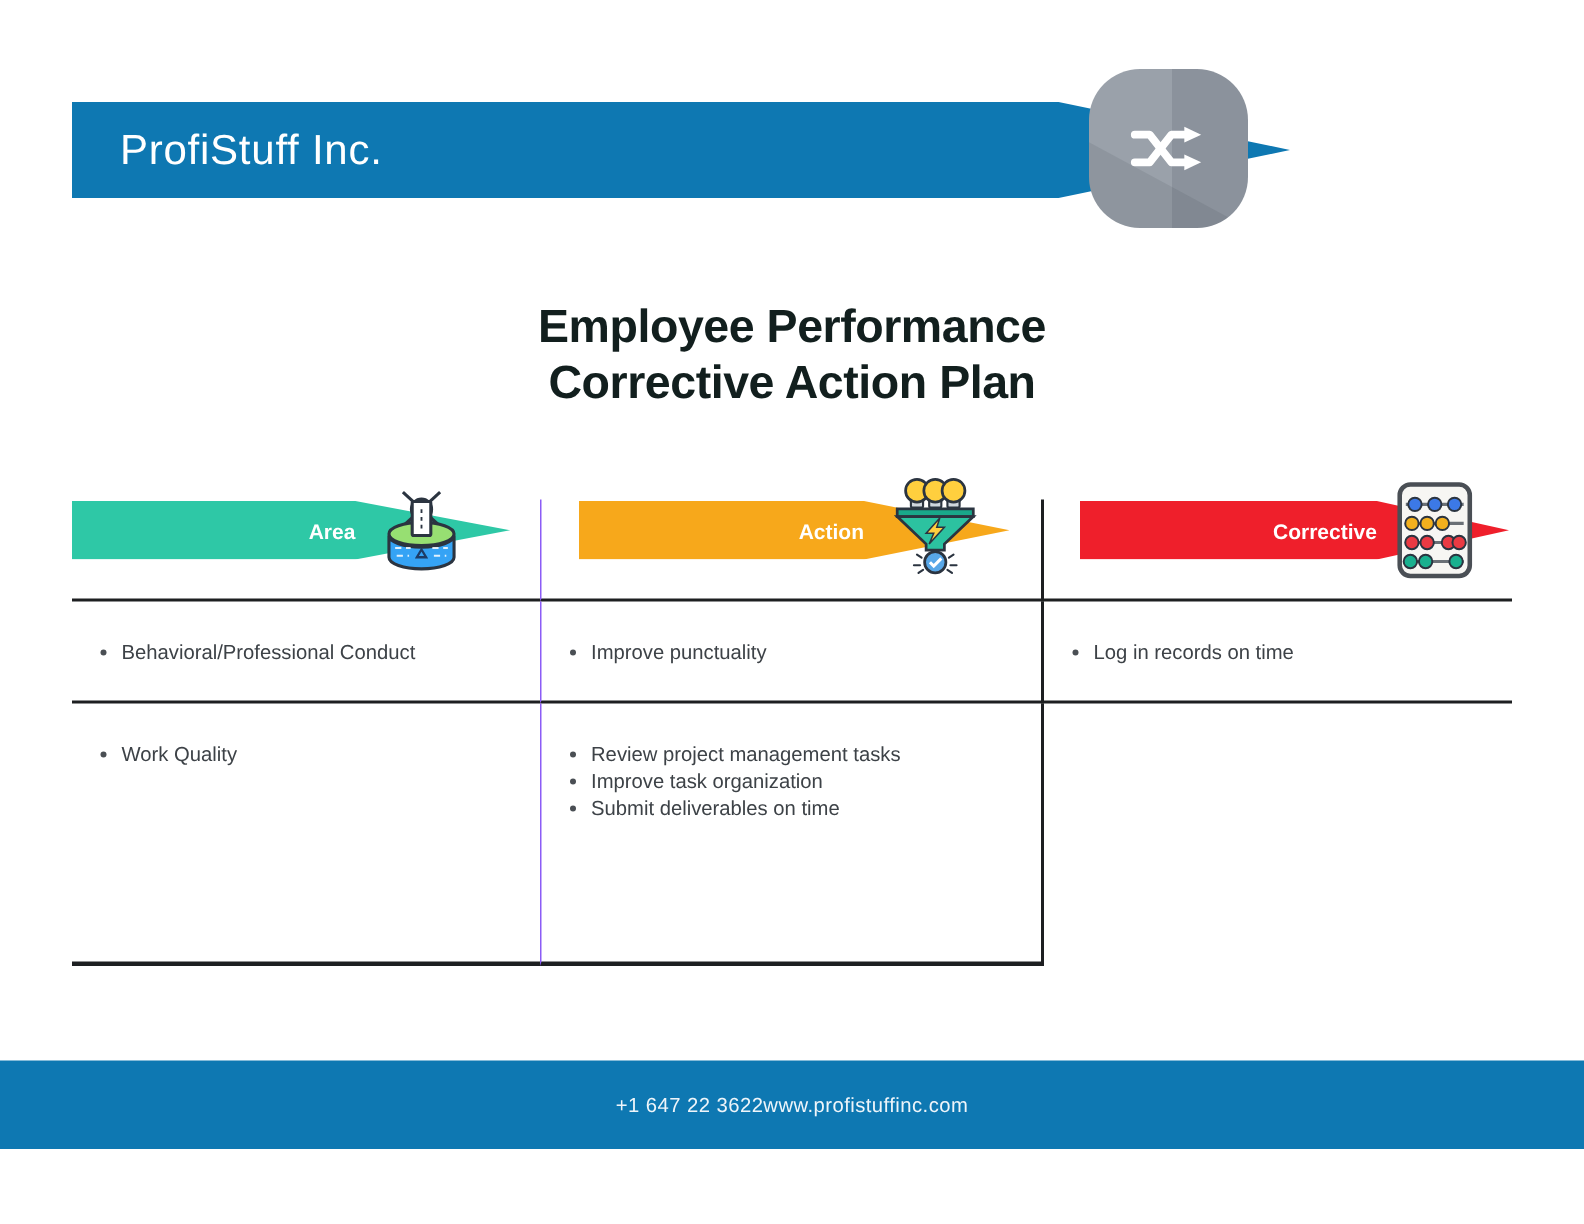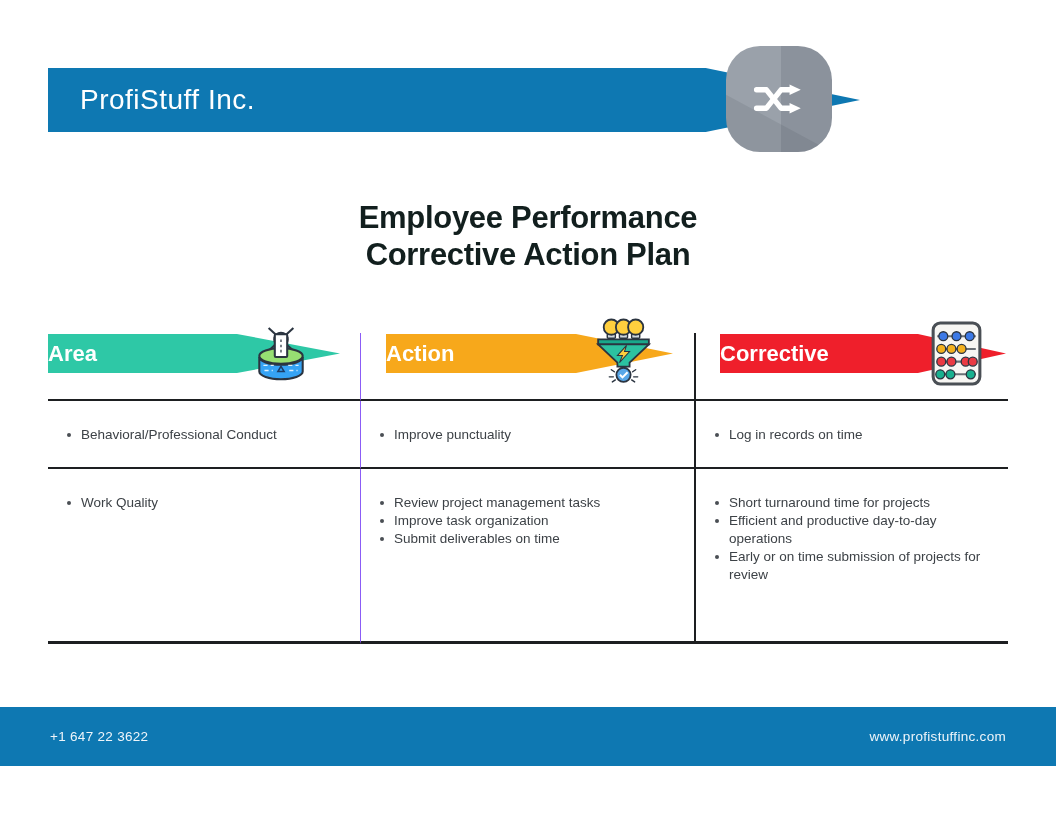--- a/index.html
+++ b/index.html
@@ -75,22 +75,22 @@
 
   .arrow-banner {
     position: absolute;
     top: 1px;
     height: 39px;
     display: flex; align-items: center;
   }
   .arrow-banner .arrow-label {
     color: #ffffff;
     font-weight: 700;
-    font-size: 22px;
-    text-align: left;
+    font-size: 14px;
+    text-align: right;
   }
   .arrow-area {
     left: 0; width: 292px;
     background: #2ec8a6;
     clip-path: polygon(0 0, 64.7% 0, 100% 50%, 64.7% 100%, 0 100%);
   }
   .arrow-area .arrow-label { width: 64.7%; }
   .arrow-action {
     left: 25px; width: 287px;
     background: #f7a81b;
@@ -125,21 +125,21 @@
     border-radius: 50%;
     background: #4a4f54;
   }
 
   
   .footer-bar {
     position: absolute;
     left: 0; top: 707px;
     width: 1056px; height: 59px;
     background: #0e78b2;
-    display: flex; align-items: center; justify-content: space-between;
+    display: flex; align-items: center; justify-content: center;
     padding: 0 50px;
   }
   .footer-bar span { color: #eef5fa; font-size: 13.5px; letter-spacing: 0.3px; }
 </style>
 </head>
 <body>
 
 <div class="page">
 
   <header>
@@ -267,27 +267,20 @@
         <li>Work Quality</li>
       </ul>
     </div>
     <div class="cell row2-cell mid">
       <ul class="bullets">
         <li>Review project management tasks</li>
         <li>Improve task organization</li>
         <li>Submit deliverables on time</li>
       </ul>
     </div>
-    <div class="cell row2-cell">
-      <ul class="bullets">
-        <li>Short turnaround time for projects</li>
-        <li>Efficient and productive day-to-day operations</li>
-        <li>Early or on time submission of projects for review</li>
-      </ul>
-    </div>
   </section>
 
   <footer class="footer-bar">
     <span>+1 647 22 3622</span>
     <span>www.profistuffinc.com</span>
   </footer>
 
 </div>
 
 </body></html>

